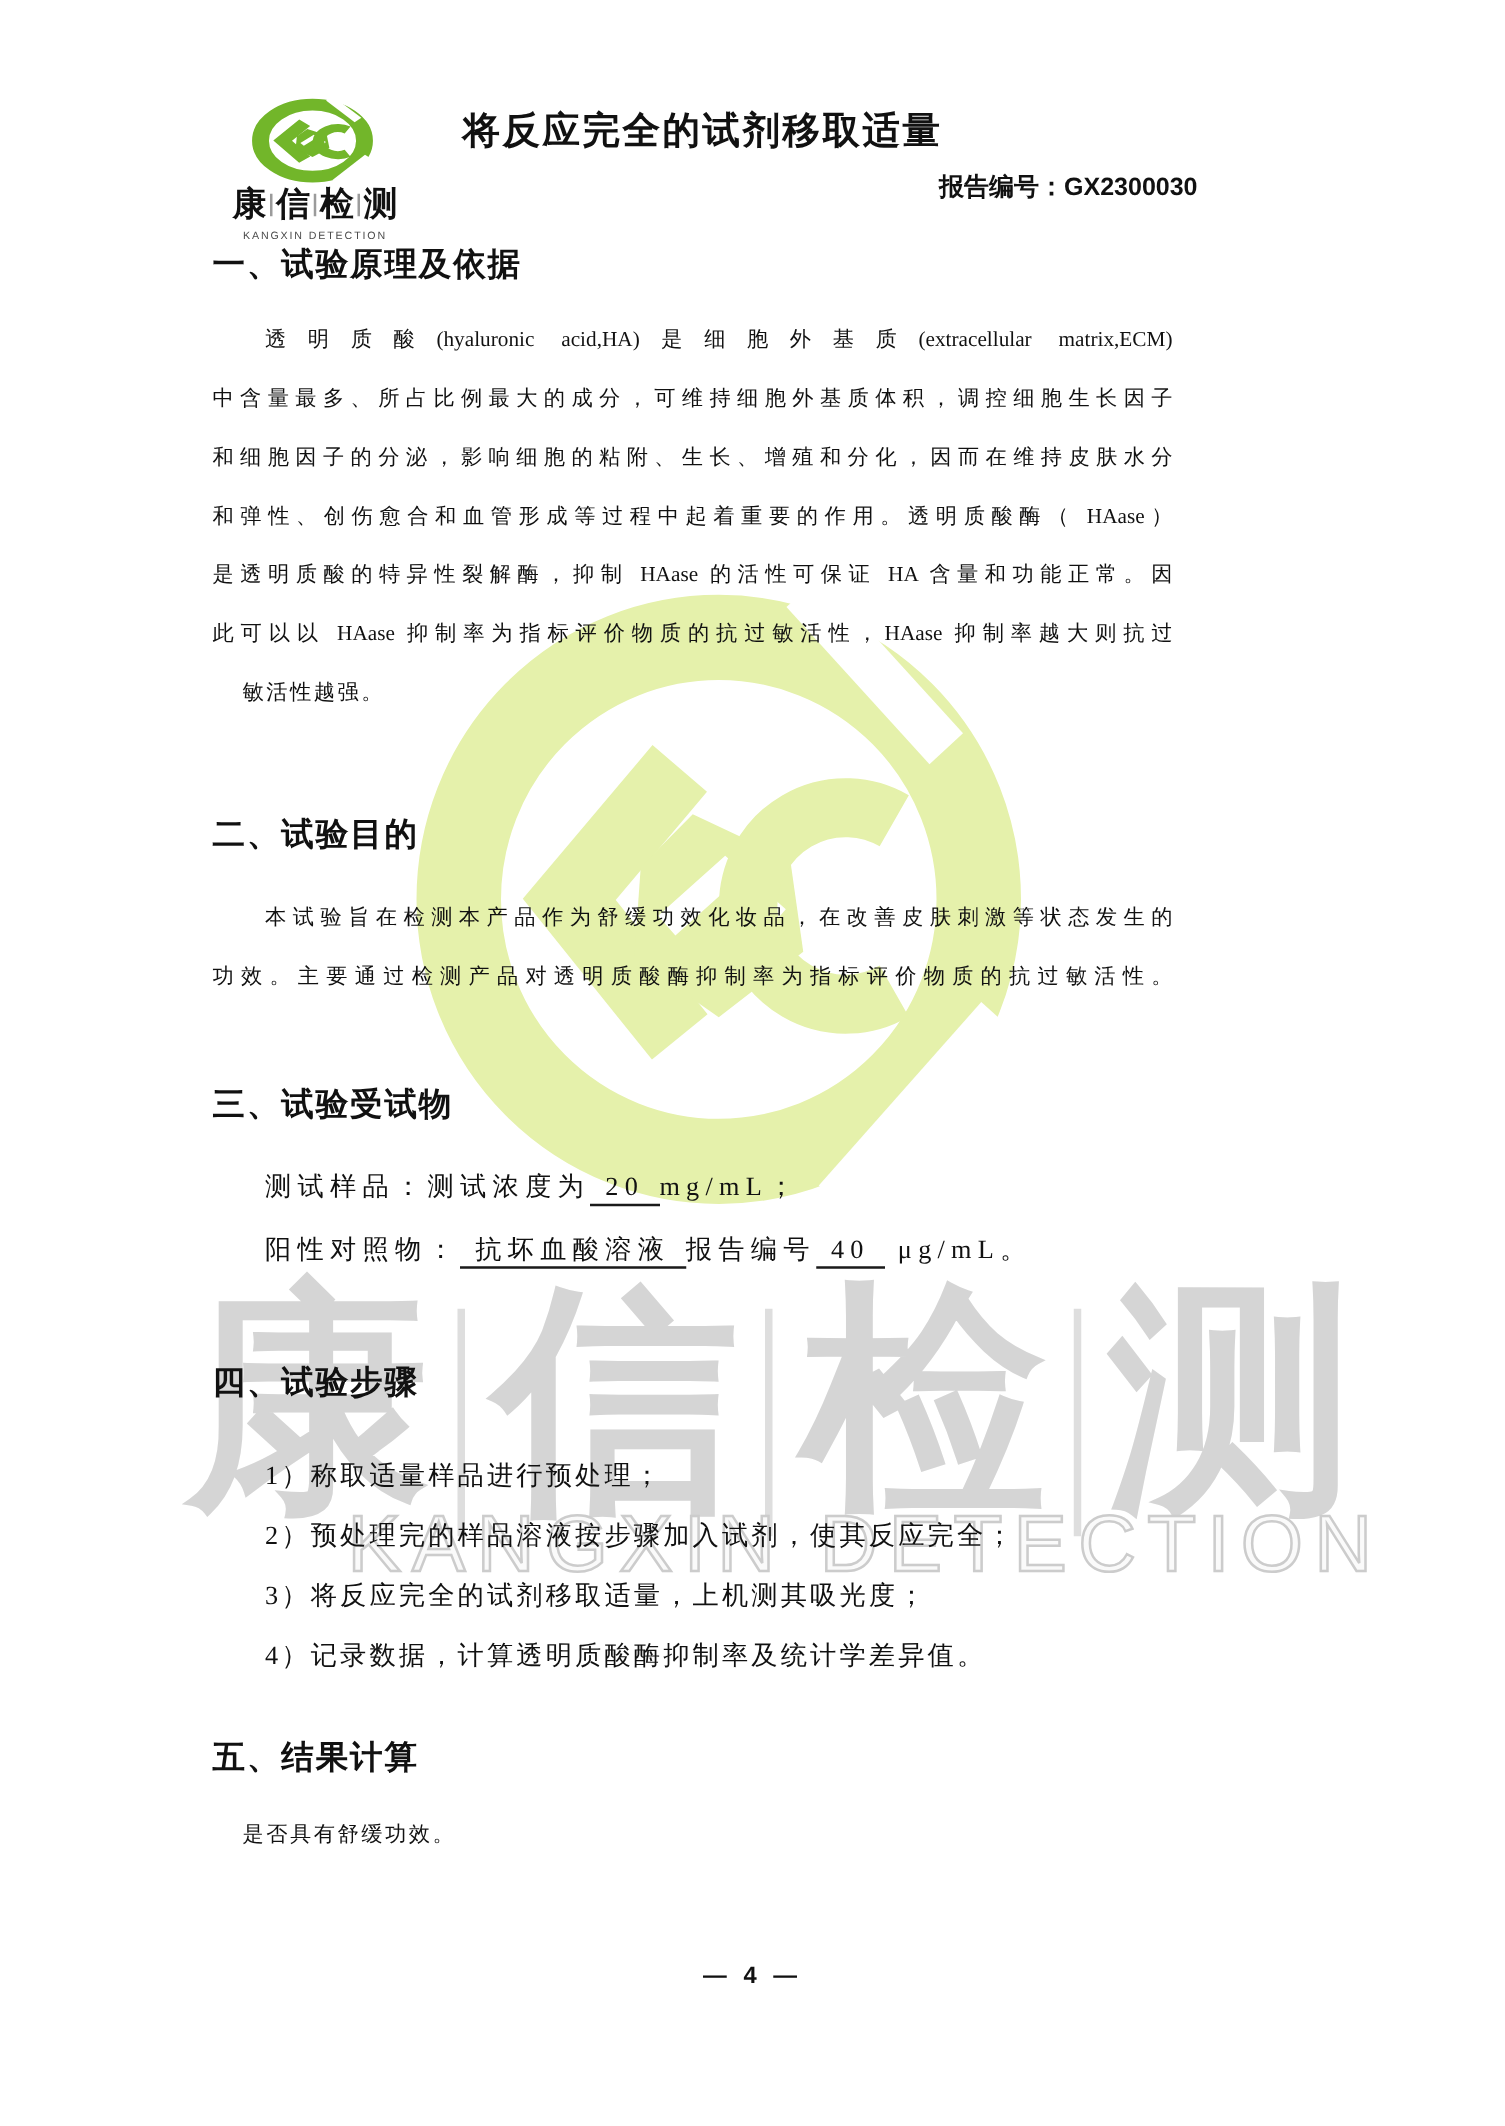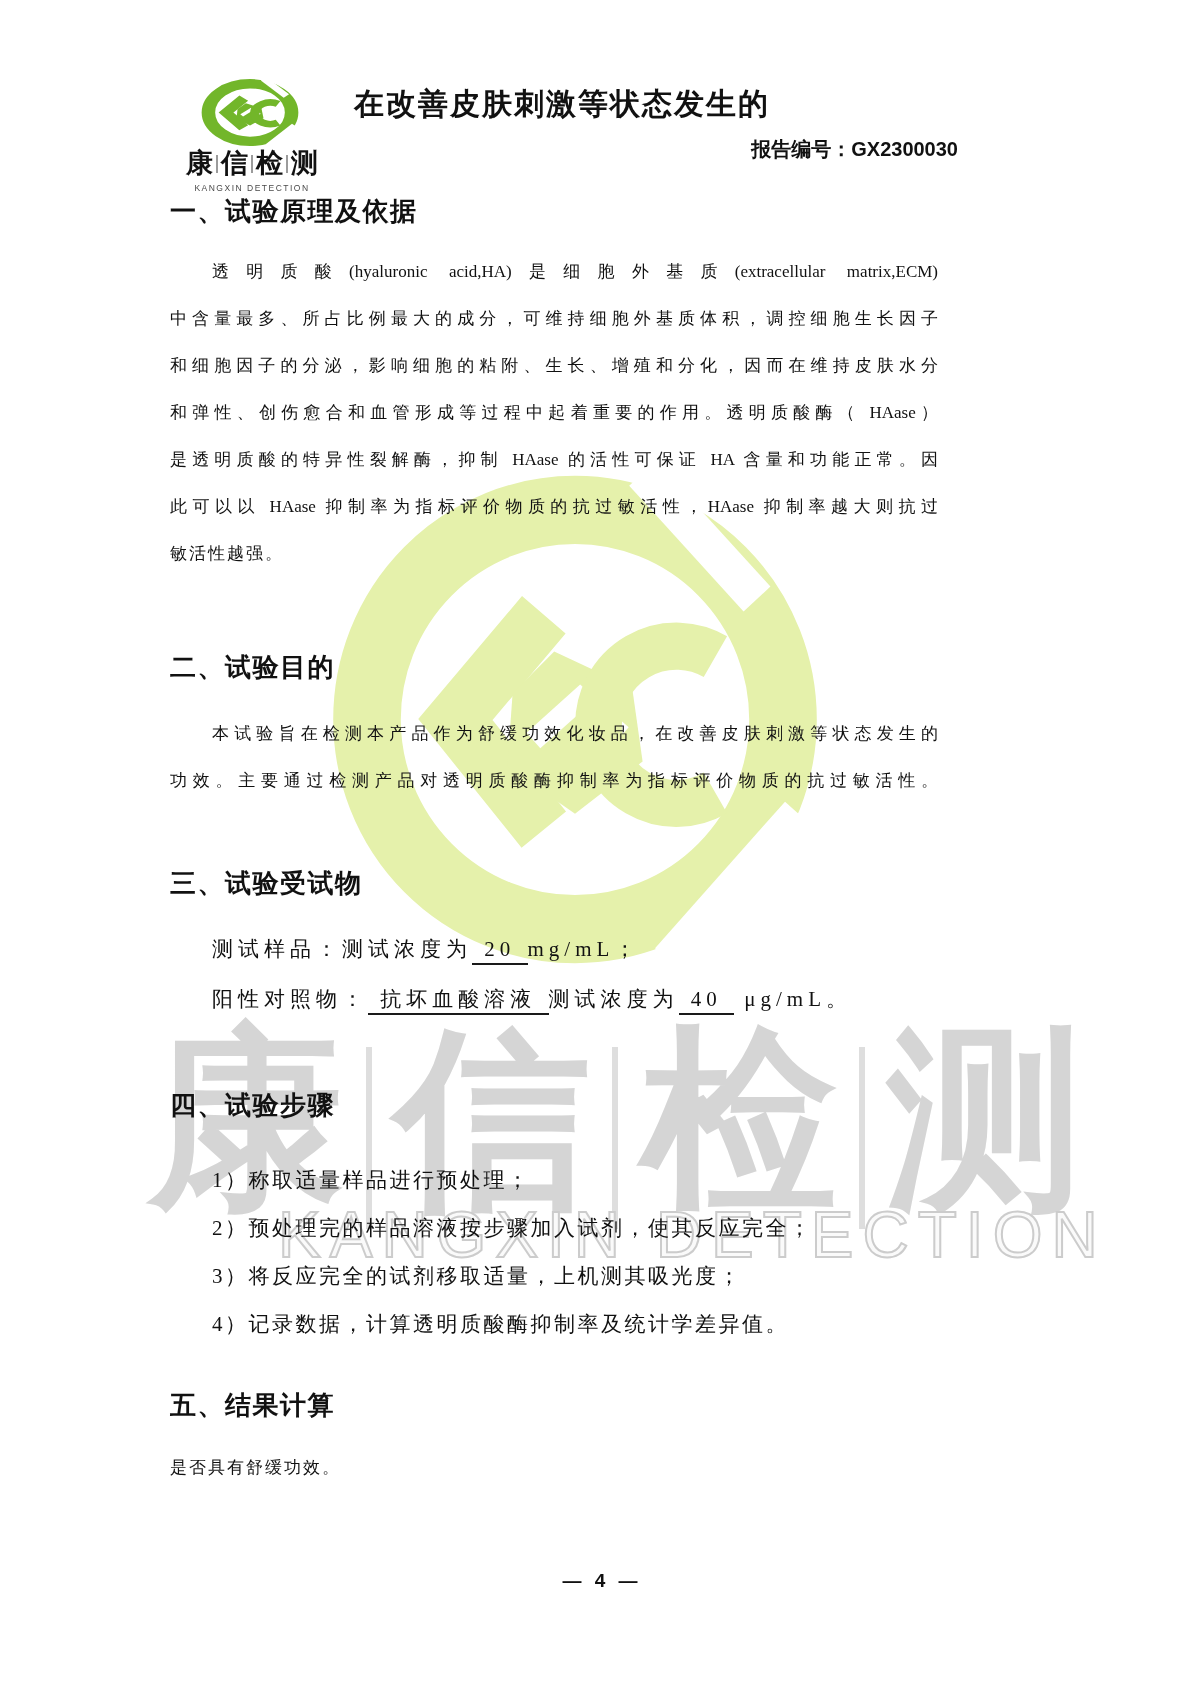--- a/index.html
+++ b/index.html
@@ -32,21 +32,21 @@
   .logo-en{left:178px;top:183px;width:148px;text-align:center;font-family:"Liberation Sans","DejaVu Sans",sans-serif;
     font-size:8.5px;letter-spacing:1.5px;color:#4a4a4a;white-space:nowrap;}
   .doc-title{left:300px;top:84px;width:524px;text-align:center;font-size:30px;font-weight:700;letter-spacing:2px;white-space:nowrap;}
   .report-no{top:136px;right:246px;font-size:20px;font-weight:700;white-space:nowrap;}
   .report-no .num{font-family:"Liberation Sans","DejaVu Sans",sans-serif;}
   
   .sec-h{left:170px;font-size:26px;font-weight:700;letter-spacing:1.5px;white-space:nowrap;text-align:center;}
   .para{left:170px;width:768px;font-size:17px;}
   .pline{height:47px;line-height:47px;text-align:justify;text-align-last:justify;overflow:hidden;}
   .pline.indent{padding-left:42px;}
-  .pline.no-just{text-align:left;text-align-last:left;letter-spacing:2px;}
+  .pline.no-just{text-align:left;text-align-last:left;letter-spacing:2px;margin-left:24px;}
   .s3line{left:212px;font-size:21px;letter-spacing:5px;white-space:nowrap;line-height:34px;font-family:Liberation Serif, serif;}
   .u{border-bottom:2px solid #1a1a1a;white-space:pre;padding:0 2px 2px 2px;}
   .s4item{height:48px;line-height:48px;font-size:21px;letter-spacing:2.5px;white-space:nowrap;}
   .s4list{left:212px;}
   .footer{left:0;top:1570px;width:1204px;text-align:center;
     font-family:"Liberation Sans","DejaVu Sans",sans-serif;font-size:19px;font-weight:700;letter-spacing:4px;}
 </style>
 </head>
 <body>
 
@@ -89,21 +89,21 @@
       <span class="lchar">康</span>
       <span class="lbar"></span>
       <span class="lchar">信</span>
       <span class="lbar"></span>
       <span class="lchar">检</span>
       <span class="lbar"></span>
       <span class="lchar">测</span>
     </div>
     <div class="abs logo-en">KANGXIN DETECTION</div>
 
-    <div class="abs doc-title">在改善皮肤刺激等状态发生的</div>
+    <div class="abs doc-title">将反应完全的试剂移取适量</div>
     <div class="abs report-no">
       <span>报告编号：</span><span class="num">GX2300030</span>
     </div>
 
     <div class="abs sec-h" style="top:194px">一、试验原理及依据</div>
     <div class="abs para" style="top:248px">
       <div class="pline indent">透明质酸(hyaluronic acid,HA)是细胞外基质(extracellular matrix,ECM)</div>
       <div class="pline">中含量最多、所占比例最大的成分，可维持细胞外基质体积，调控细胞生长因子</div>
       <div class="pline">和细胞因子的分泌，影响细胞的粘附、生长、增殖和分化，因而在维持皮肤水分</div>
       <div class="pline">和弹性、创伤愈合和血管形成等过程中起着重要的作用。透明质酸酶（ HAase）</div>
@@ -116,21 +116,21 @@
     <div class="abs para" style="top:710px">
       <div class="pline indent">本试验旨在检测本产品作为舒缓功效化妆品，在改善皮肤刺激等状态发生的</div>
       <div class="pline">功效。主要通过检测产品对透明质酸酶抑制率为指标评价物质的抗过敏活性。</div>
     </div>
 
     <div class="abs sec-h" style="top:866px">三、试验受试物</div>
     <div class="abs s3line" style="top:932px">
       <span>测试样品：测试浓度为</span><span class="u"> 20 </span><span>mg/mL；</span>
     </div>
     <div class="abs s3line" style="top:982px">
-      <span>阳性对照物：</span><span class="u"> 抗坏血酸溶液 </span><span>测试浓度为</span><span class="u"> 40 </span><span> μg/mL。</span>
+      <span>阳性对照物：</span><span class="u"> 抗坏血酸溶液 </span><span>报告编号</span><span class="u"> 40 </span><span> μg/mL。</span>
     </div>
 
     <div class="abs sec-h" style="top:1088px">四、试验步骤</div>
     <div class="abs s4list" style="top:1156px">
       <div class="s4item">1）称取适量样品进行预处理；</div>
       <div class="s4item">2）预处理完的样品溶液按步骤加入试剂，使其反应完全；</div>
       <div class="s4item">3）将反应完全的试剂移取适量，上机测其吸光度；</div>
       <div class="s4item">4）记录数据，计算透明质酸酶抑制率及统计学差异值。</div>
     </div>
 

